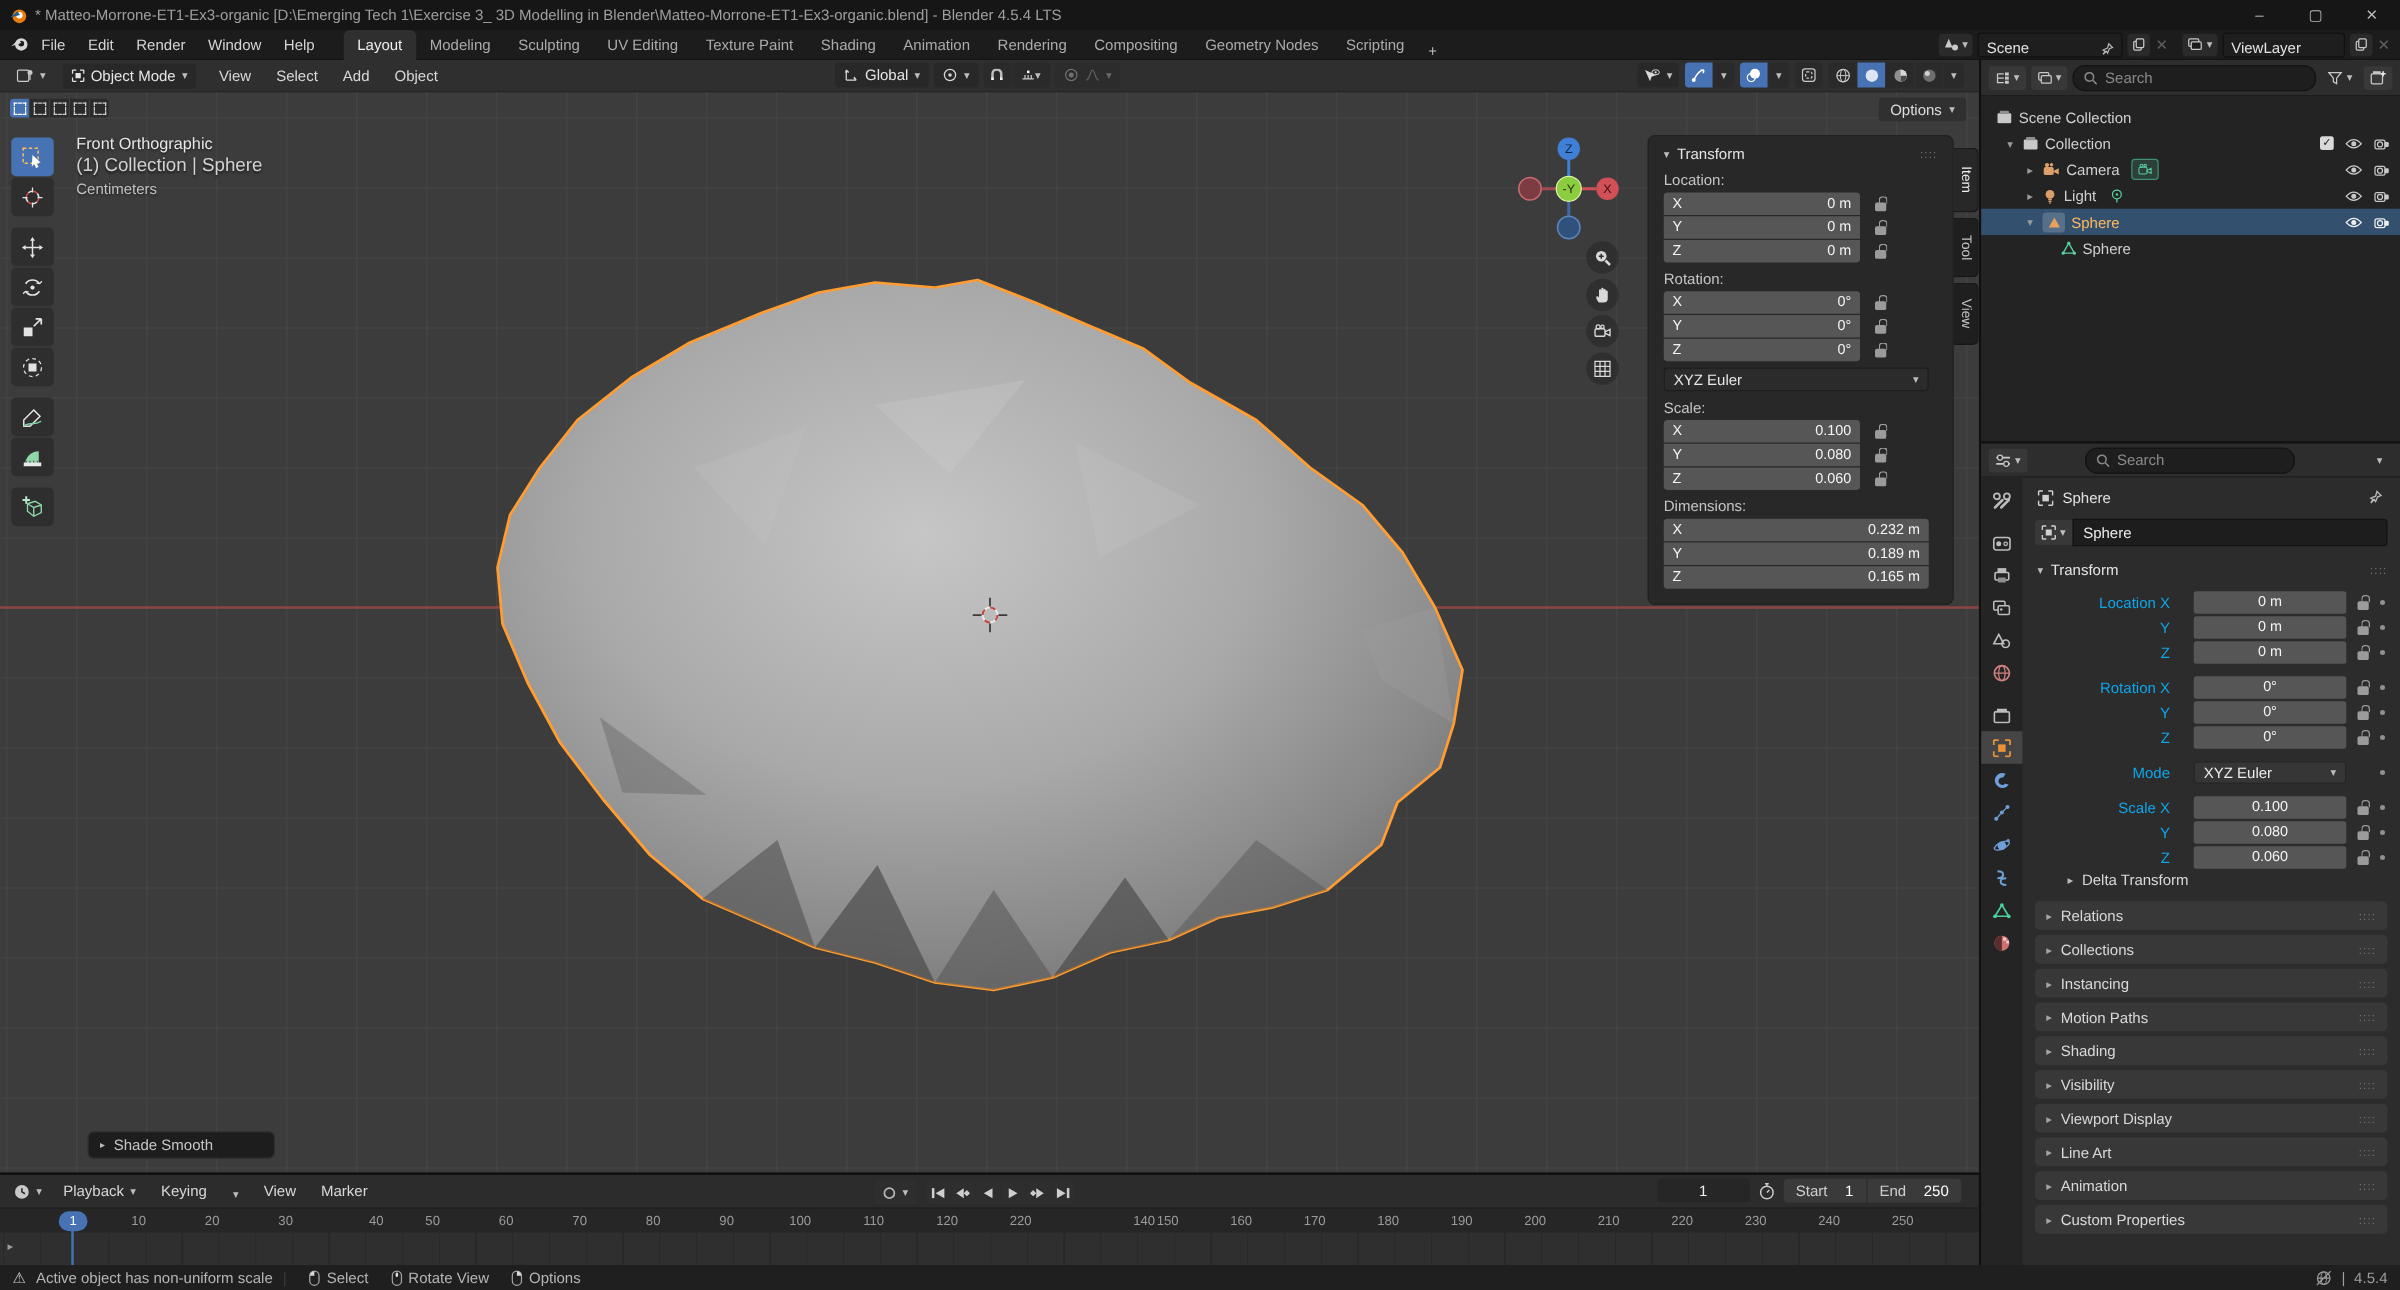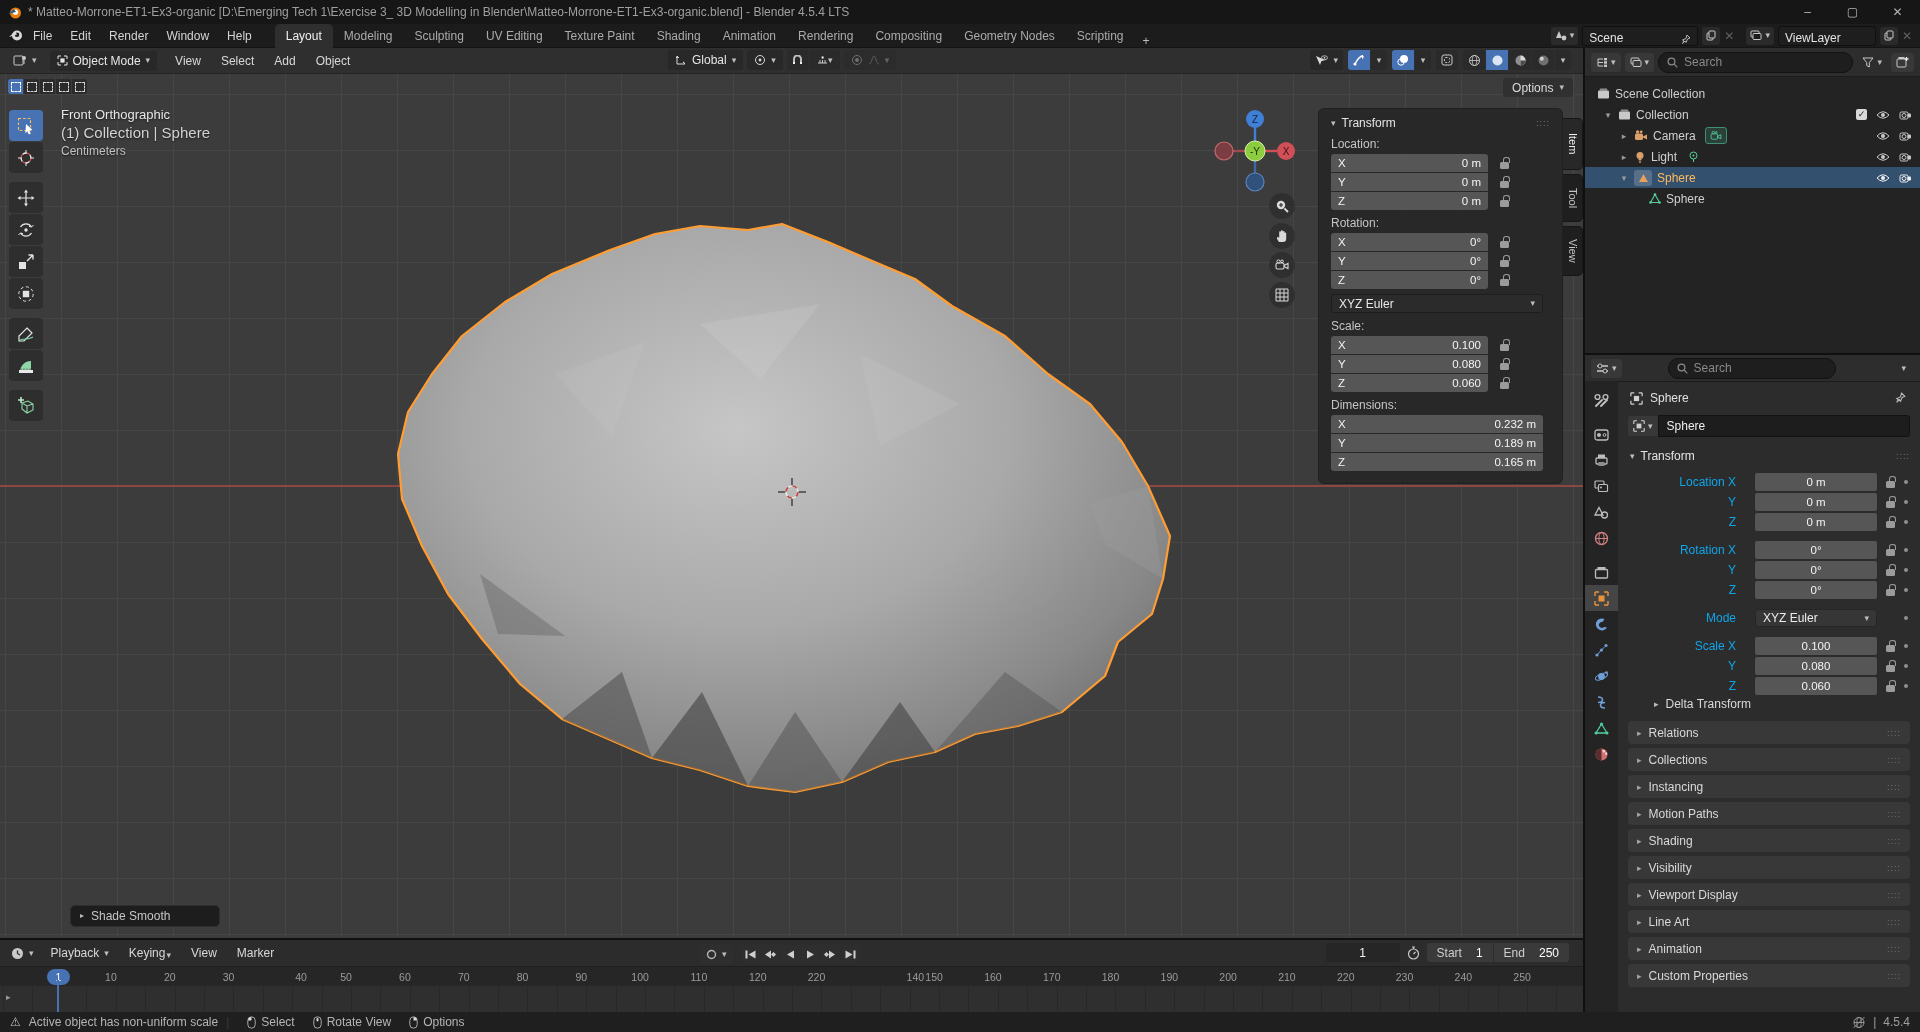--- a/index.html
+++ b/index.html
@@ -1112,21 +1112,21 @@
         <svg width="13" height="13" viewBox="0 0 13 13">
           <circle cx="6.5" cy="6.5" r="5.5" fill="#c9c9c9"></circle>
             <path d="M6.5 3.5 V6.5 L9 8" stroke="#2c2c2c" stroke-width="1.3" fill="none"></path>
         </svg>
           <span class="caret">▾</span>
       </div>
       <div class="vph-menu" style="display:flex;gap:5px;align-items:center">
         <span>Playback</span>
           <span class="caret">▾</span>
         </div>
-      <div class="vph-menu" style="display:flex;gap:1px;align-items:flex-end">
+      <div class="vph-menu" style="display:flex;gap:21px;align-items:flex-end">
         <span>Keying</span>
           <span class="caret">▾</span>
         </div>
       <div class="vph-menu">View</div>
       <div class="vph-menu">Marker</div>
 
       <div class="abs" style="left:700px;top:4px;display:flex;align-items:center;gap:8px">
         <div class="vph-chip" style="margin-left:0;background:#2e2e2e;padding:0 6px">
           <svg width="11" height="11" viewBox="0 0 11 11">
             <circle cx="5.5" cy="5.5" r="4" fill="none" stroke="#b5b5b5" stroke-width="1.4"></circle>

